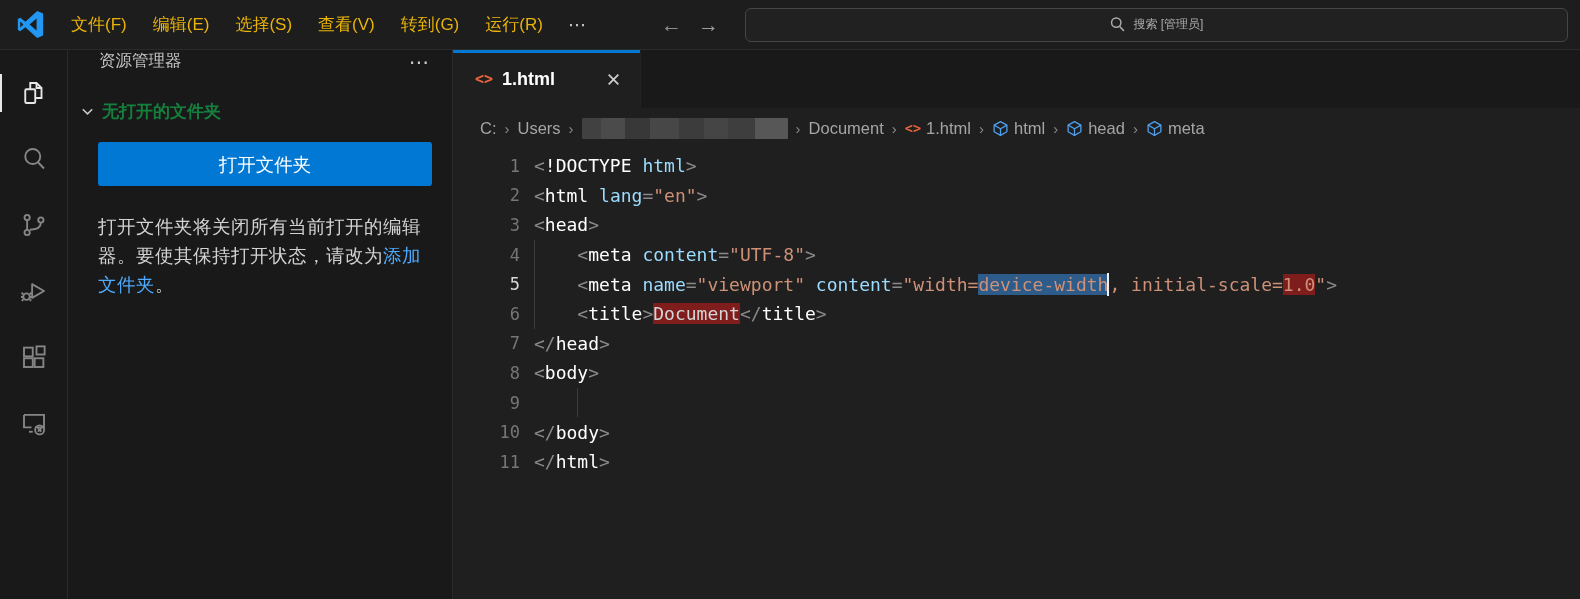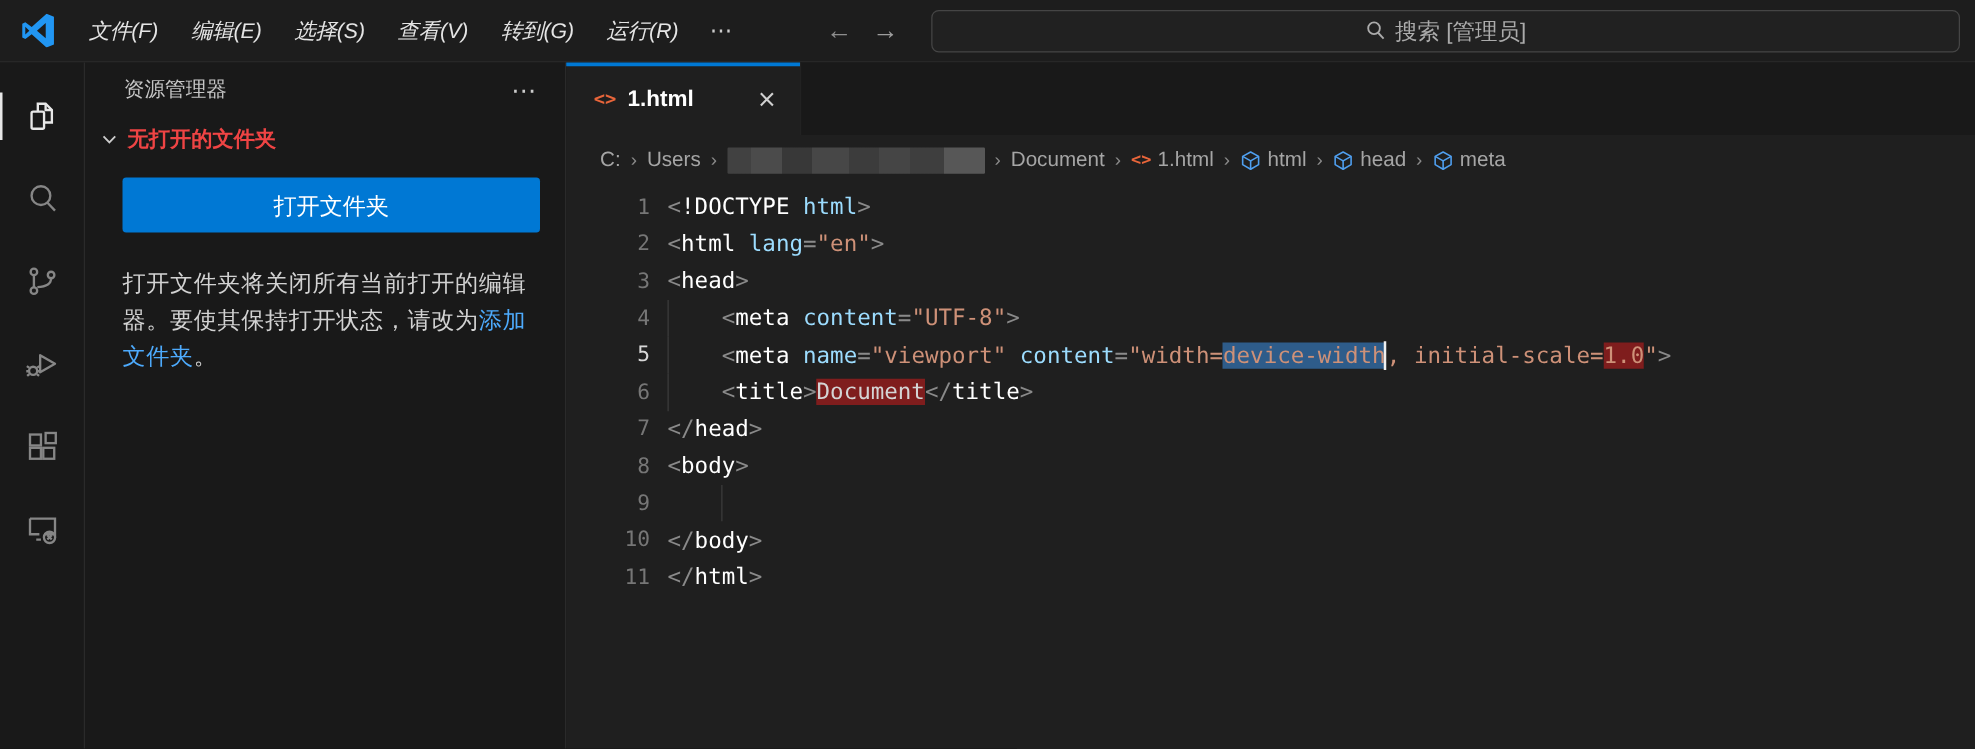--- a/index.html
+++ b/index.html
@@ -10,34 +10,33 @@
     color:#cccccc;
   }
   
   .titlebar {
     height:50px; background:#1d1d1d; border-bottom:1px solid #2b2b2b;
     display:flex; align-items:center;
   }
   .logo { margin:0 14px 0 17px; display:flex; align-items:center; }
   .menubar { display:flex; align-items:center; }
   .menu-item {
-    padding:6px 13px; font-size:17px; color:#e5e5e5; border-radius:5px; cursor:default;
+    padding:6px 13px; font-size:17px; color:#eab308; border-radius:5px; cursor:default;
     white-space:nowrap;
-    font-style:italic;
   }
   .menu-more { padding:6px 12px; font-size:18px; color:#cccccc; letter-spacing:1px; }
   .nav-arrows { display:flex; align-items:center; gap:16px; margin-left:62px; }
   .nav-arrow { font-size:21px; line-height:1; }
   .nav-back { color:#8d8d8d; }
   .nav-fwd { color:#9d9d9d; }
   .searchbox {
     margin-left:26px; margin-right:12px; flex:1; height:34px;
     background:#212121; border:1px solid #454545; border-radius:6px;
     display:flex; align-items:center; justify-content:center; gap:7px;
-    color:#ababab; font-size:18px;
+    color:#ababab; font-size:12px;
   }
   
   .main { display:flex; height:549px; }
   
   .activitybar {
     width:68px; background:#191919; border-right:1px solid #2a2a2a;
     display:flex; flex-direction:column; align-items:stretch; padding-top:10px;
   }
   .ab-item {
     height:66px; display:flex; align-items:center; justify-content:center;
@@ -47,28 +46,28 @@
     content:""; position:absolute; left:0; top:14px; bottom:14px; width:2px; background:#e7e7e7;
   }
   .ab-item svg { stroke:#868686; }
   .ab-item.active svg { stroke:#e7e7e7; }
   
   .sidebar {
     width:385px; background:#191919; border-right:1px solid #2a2a2a;
     display:flex; flex-direction:column; font-size:18px;
   }
   .sb-header {
-    height:44px; display:flex; align-items:center; padding:0 18px 0 31px;
+    height:44px; display:flex; padding:0 18px 0 31px;
   }
   .sb-title { font-size:16.5px; color:#c5c5c5; flex:1; }
   .sb-more { font-size:20px; color:#cccccc; letter-spacing:1px; padding:0 4px; }
   .sb-section {
     height:34px; display:flex; align-items:center; gap:7px; padding:0 12px;
   }
-  .sb-section-label { font-weight:bold; font-size:17px; color:#ef4444; }
+  .sb-section-label { font-weight:bold; font-size:17px; color:#15803d; }
   .sb-pane { padding:14px 23px 0 30px; }
   .sb-empty { font-size:18.5px; color:#d2d2d2; margin-bottom:22px; letter-spacing:0.5px; }
   .sb-open-btn {
     width:334px; height:44px; background:#0078d4; border:none; border-radius:3px;
     color:#ffffff; font-size:18.5px; font-family:inherit; display:block; cursor:pointer;
   }
   .sb-hint { margin-top:26px; font-size:18.5px; line-height:29px; color:#d2d2d2; letter-spacing:0.5px; }
   .sb-link { color:#4daafc; cursor:pointer; }
   
   .editor-area { flex:1; display:flex; flex-direction:column; background:#1f1f1f; min-width:0; }

